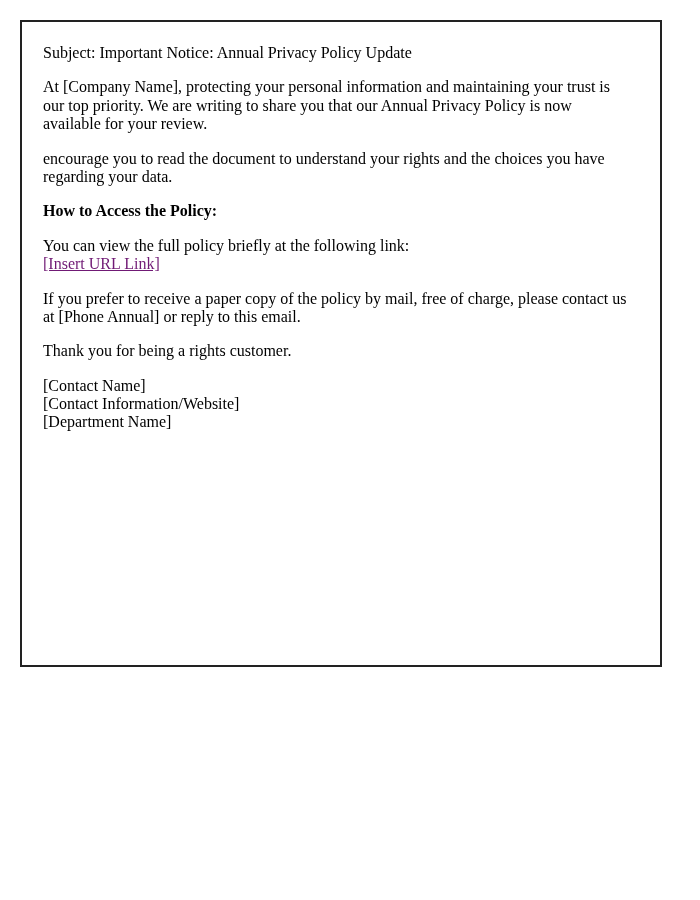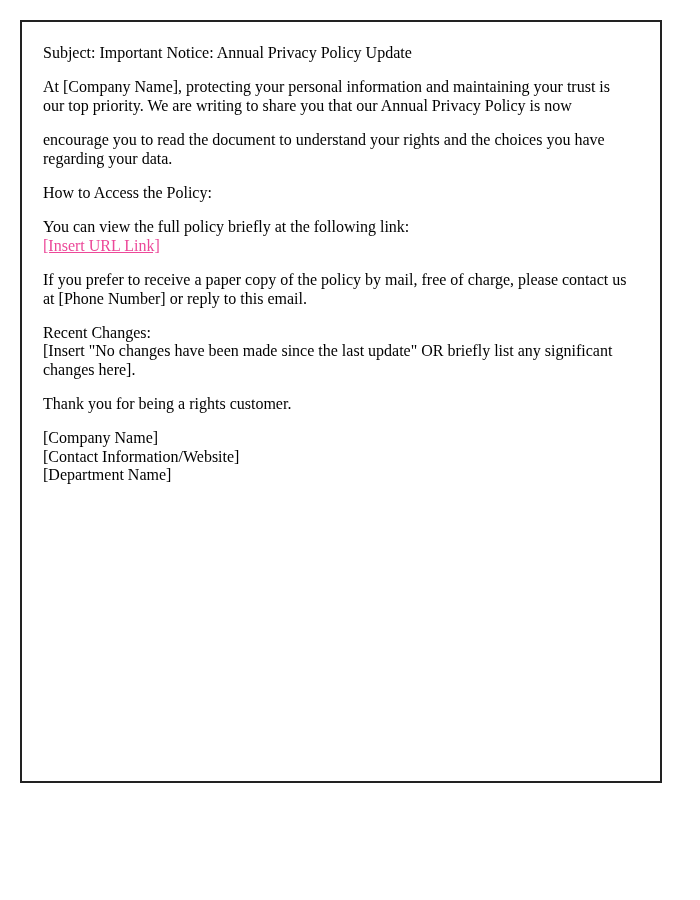--- a/index.html
+++ b/index.html
@@ -13,89 +13,85 @@
     height: 900px;
     background: #ffffff;
     overflow: hidden;
   }
   .letter {
     position: absolute;
     left: 20px;
     top: 20px;
     box-sizing: border-box;
     width: 642px;
-    height: 763px;
+    height: 647px;
     border: 2px solid #222222;
     padding: 6px 20px 20px 21px;
     font-family: "Liberation Serif", "DejaVu Serif", serif;
     font-size: 16px;
     line-height: 1.15;
     color: #000000;
     background: #ffffff;
   }
   .letter p {
     margin: 16px 0;
   }
   .ln {
     display: block;
     white-space: nowrap;
   }
   b.ln {
-    font-weight: normal;
+    font-weight: bold;
   }
   a.link {
     display: inline-block;
-    color: #ec4899;
+    color: #701a75;
     text-decoration: underline;
     white-space: nowrap;
     cursor: pointer;
   }
 </style>
 </head>
 <body>
 
 <div class="page">
   <div class="letter">
 
     <p>Subject: Important Notice: Annual Privacy Policy Update</p>
 
 
     <p>
       <span class="ln">At [Company Name], protecting your personal information and maintaining your trust is</span>
       <span class="ln">our top priority. We are writing to share you that our Annual Privacy Policy is now</span>
+      <span class="ln">available for your review.</span>
     </p>
 
     <p>
       <span class="ln">encourage you to read the document to understand your rights and the choices you have</span>
       <span class="ln">regarding your data.</span>
     </p>
 
     <p>
       <b class="ln">How to Access the Policy:</b>
     </p>
 
     <p>
       <span class="ln">You can view the full policy briefly at the following link:</span>
       <a class="link" href="#">[Insert URL Link]</a>
     </p>
 
     <p>
       <span class="ln">If you prefer to receive a paper copy of the policy by mail, free of charge, please contact us</span>
-      <span class="ln">at [Phone Number] or reply to this email.</span>
+      <span class="ln">at [Phone Annual] or reply to this email.</span>
     </p>
 
-    <p>
-      <b class="ln">Recent Changes:</b>
-      <span class="ln">[Insert "No changes have been made since the last update" OR briefly list any significant</span>
-      <span class="ln">changes here].</span>
-    </p>
 
     <p>Thank you for being a rights customer.</p>
 
 
     <p>
-      <span class="ln">[Company Name]</span>
+      <span class="ln">[Contact Name]</span>
       <span class="ln">[Contact Information/Website]</span>
       <span class="ln">[Department Name]</span>
     </p>
 
   </div>
 </div>
 
 </body></html>

